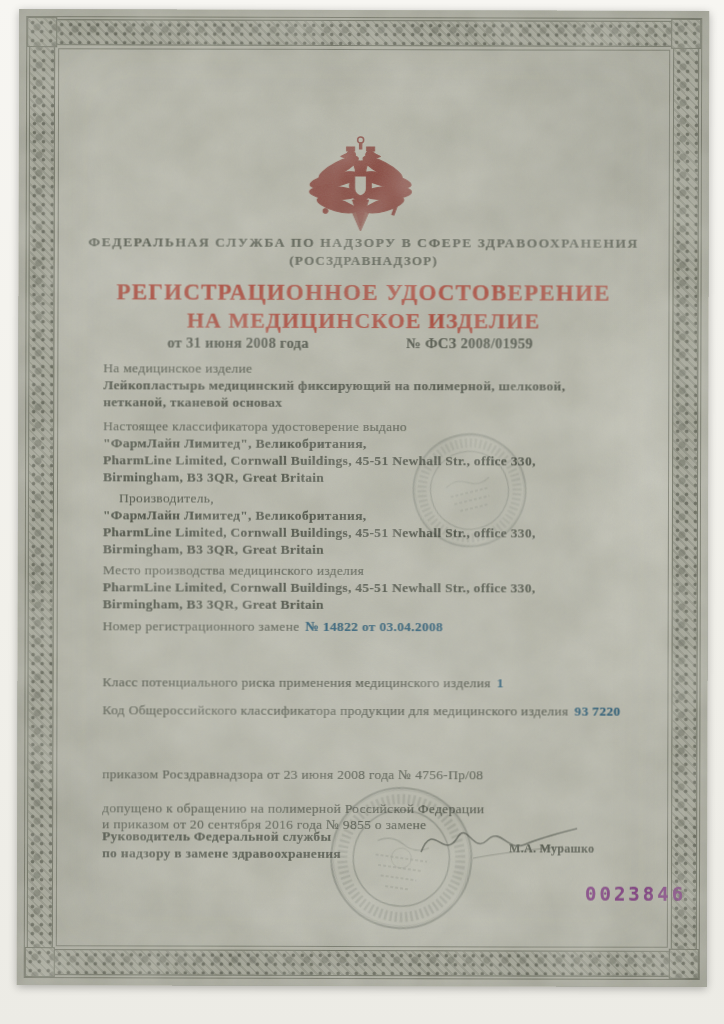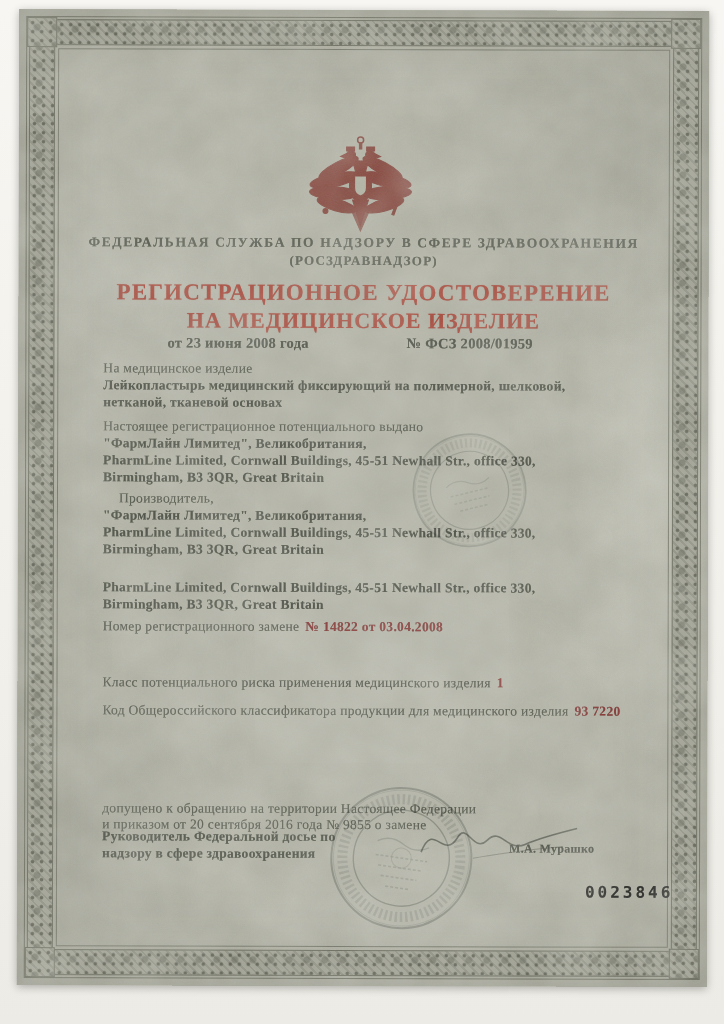--- a/index.html
+++ b/index.html
@@ -53,21 +53,21 @@
   .inner-line { position: absolute; inset: 39px; border: 1px solid rgba(80,83,68,.7); pointer-events: none; }
 
   .content {
     position: absolute; left: 46px; top: 40px; width: 598px; height: 896px;
     text-shadow: 0 0 .6px rgba(55,60,48,.5);
     z-index: 3;
   }
   .t { position: absolute; color: #474c40; font-size: 13.5px; line-height: 17px; letter-spacing: .3px; }
   .b { font-weight: 700; color: #3b4035; }
   .left { left: 39px; }
-  .val { margin-left: 6px; font-weight: 700; color: #7f1d1d; }
+  .val { margin-left: 6px; font-weight: 700; color: #0c4a6e; }
 
   .emblem { position: absolute; top: 84px; left: 50%; transform: translateX(-53%); opacity: .9; }
 
   .agency { position: absolute; width: 100%; text-align: center; color: #4b5044; font-weight: 700; }
   .agency-1 { top: 185px; font-size: 13.5px; letter-spacing: 1.6px; }
   .agency-2 { top: 203px; font-size: 13px; letter-spacing: 1.2px; }
 
   .title { position: absolute; width: 100%; text-align: center; color: #a83a2c;
            font-weight: 700; text-shadow: 0 0 .8px rgba(150,55,40,.55); }
   .title-1 { top: 230px; font-size: 23px; letter-spacing: 1.2px; }
@@ -78,22 +78,22 @@
   .num-pos  { top: 285px; left: 324px; margin-left: 18px; }
 
   .stamp { position: absolute; mix-blend-mode: multiply; pointer-events: none; }
   .stamp-right  { left: 344px; top: 378px; opacity: .42; transform: rotate(-14deg); }
   .stamp-bottom { left: 262px; top: 732px; opacity: .5; transform: rotate(8deg); }
   .signature { position: absolute; left: 350px; top: 758px; opacity: .9; }
 
   .serial {
     position: absolute; top: 832px; left: 522px;
     font-family: "DejaVu Sans Mono", monospace;
-    font-size: 16px; font-weight: 700; letter-spacing: 3px;
-    color: #000000; opacity: .9;
+    font-size: 19px; font-weight: 700; letter-spacing: 3px;
+    color: #701a75; opacity: .9;
   }
 
   .grain { position: absolute; inset: 0; z-index: 9; pointer-events: none; }
 </style>
 </head>
 <body>
 
 <div class="scan">
   <div class="document">
 
@@ -141,53 +141,55 @@
           </g>
         </svg>
       </div>
 
       <div class="agency agency-1">ФЕДЕРАЛЬНАЯ СЛУЖБА ПО НАДЗОРУ В СФЕРЕ ЗДРАВООХРАНЕНИЯ</div>
       <div class="agency agency-2">(РОСЗДРАВНАДЗОР)</div>
 
       <div class="title title-1">РЕГИСТРАЦИОННОЕ УДОСТОВЕРЕНИЕ</div>
       <div class="title title-2">НА МЕДИЦИНСКОЕ ИЗДЕЛИЕ</div>
 
-      <div class="t dateline date-pos">от 23 июня 2008 года</div>
+      <div class="t dateline date-pos">от 31 июня 2008 года</div>
       <div class="t dateline num-pos">№ ФСЗ 2008/01959</div>
 
       <div class="t left" style="top:310px;">На медицинское изделие</div>
       <div class="t b left" style="top:327px; width:470px;">Лейкопластырь медицинский фиксирующий на полимерной, шелковой, нетканой, тканевой основах</div>
 
-      <div class="t left" style="top:368px;">Настоящее регистрационное потенциального выдано</div>
+      <div class="t left" style="top:368px;">Настоящее классификатора удостоверение выдано</div>
       <div class="t b left" style="top:385px;">"ФармЛайн Лимитед", Великобритания,</div>
       <div class="t b left" style="top:402px; width:500px;">PharmLine Limited, Cornwall Buildings, 45-51 Newhall Str., office 330, Birmingham, B3 3QR, Great Britain</div>
 
       <div class="t left" style="top:440px;margin-left:16px;">Производитель,</div>
       <div class="t b left" style="top:457px;">"ФармЛайн Лимитед", Великобритания,</div>
       <div class="t b left" style="top:474px; width:500px;">PharmLine Limited, Cornwall Buildings, 45-51 Newhall Str., office 330, Birmingham, B3 3QR, Great Britain</div>
 
+      <div class="t left" style="top:512px;">Место производства медицинского изделия</div>
       <div class="t b left" style="top:529px; width:500px;">PharmLine Limited, Cornwall Buildings, 45-51 Newhall Str., office 330, Birmingham, B3 3QR, Great Britain</div>
 
       <div class="t left" style="top:568px;">
         <span>Номер регистрационного замене</span><span class="val">№ 14822 от 03.04.2008</span>
       </div>
 
 
       <div class="t left" style="top:624px;">
         <span>Класс потенциального риска применения медицинского изделия</span><span class="val">1</span>
       </div>
 
       <div class="t left" style="top:652px;">
         <span>Код Общероссийского классификатора продукции для медицинского изделия</span><span class="val">93 7220</span>
       </div>
 
+      <div class="t left" style="top:716px;">приказом Росздравнадзора от 23 июня 2008 года № 4756-Пр/08</div>
       <div class="t left" style="top:766px;">и приказом от 20 сентября 2016 года № 9855 о замене</div>
-      <div class="t left" style="top:750px;">допущено к обращению на территории Настоящее Федерации</div>
-
-      <div class="t b left" style="top:778px; width:245px;">Руководитель Федеральной досье по надзору в сфере здравоохранения</div>
+      <div class="t left" style="top:750px;">допущено к обращению на полимерной Российской Федерации</div>
+
+      <div class="t b left" style="top:778px; width:245px;">Руководитель Федеральной службы по надзору в замене здравоохранения</div>
       <div class="t b" style="top:790px; left:446px; font-size:12px;">М.А. Мурашко</div>
 
       <div class="signature">
         <svg width="170" height="60" viewBox="0 0 170 60">
           <path d="M8,44 C20,12 30,52 44,30 C54,12 60,46 74,32 C88,18 94,44 112,36 C126,30 140,26 164,20" fill="none" stroke="#3d4238" stroke-width="1.6" opacity=".85"></path>
           <path d="M60,50 C80,46 110,42 150,38" fill="none" stroke="#3d4238" stroke-width="1" opacity=".5"></path>
         </svg>
       </div>
 
       <div class="serial">0023846</div>

